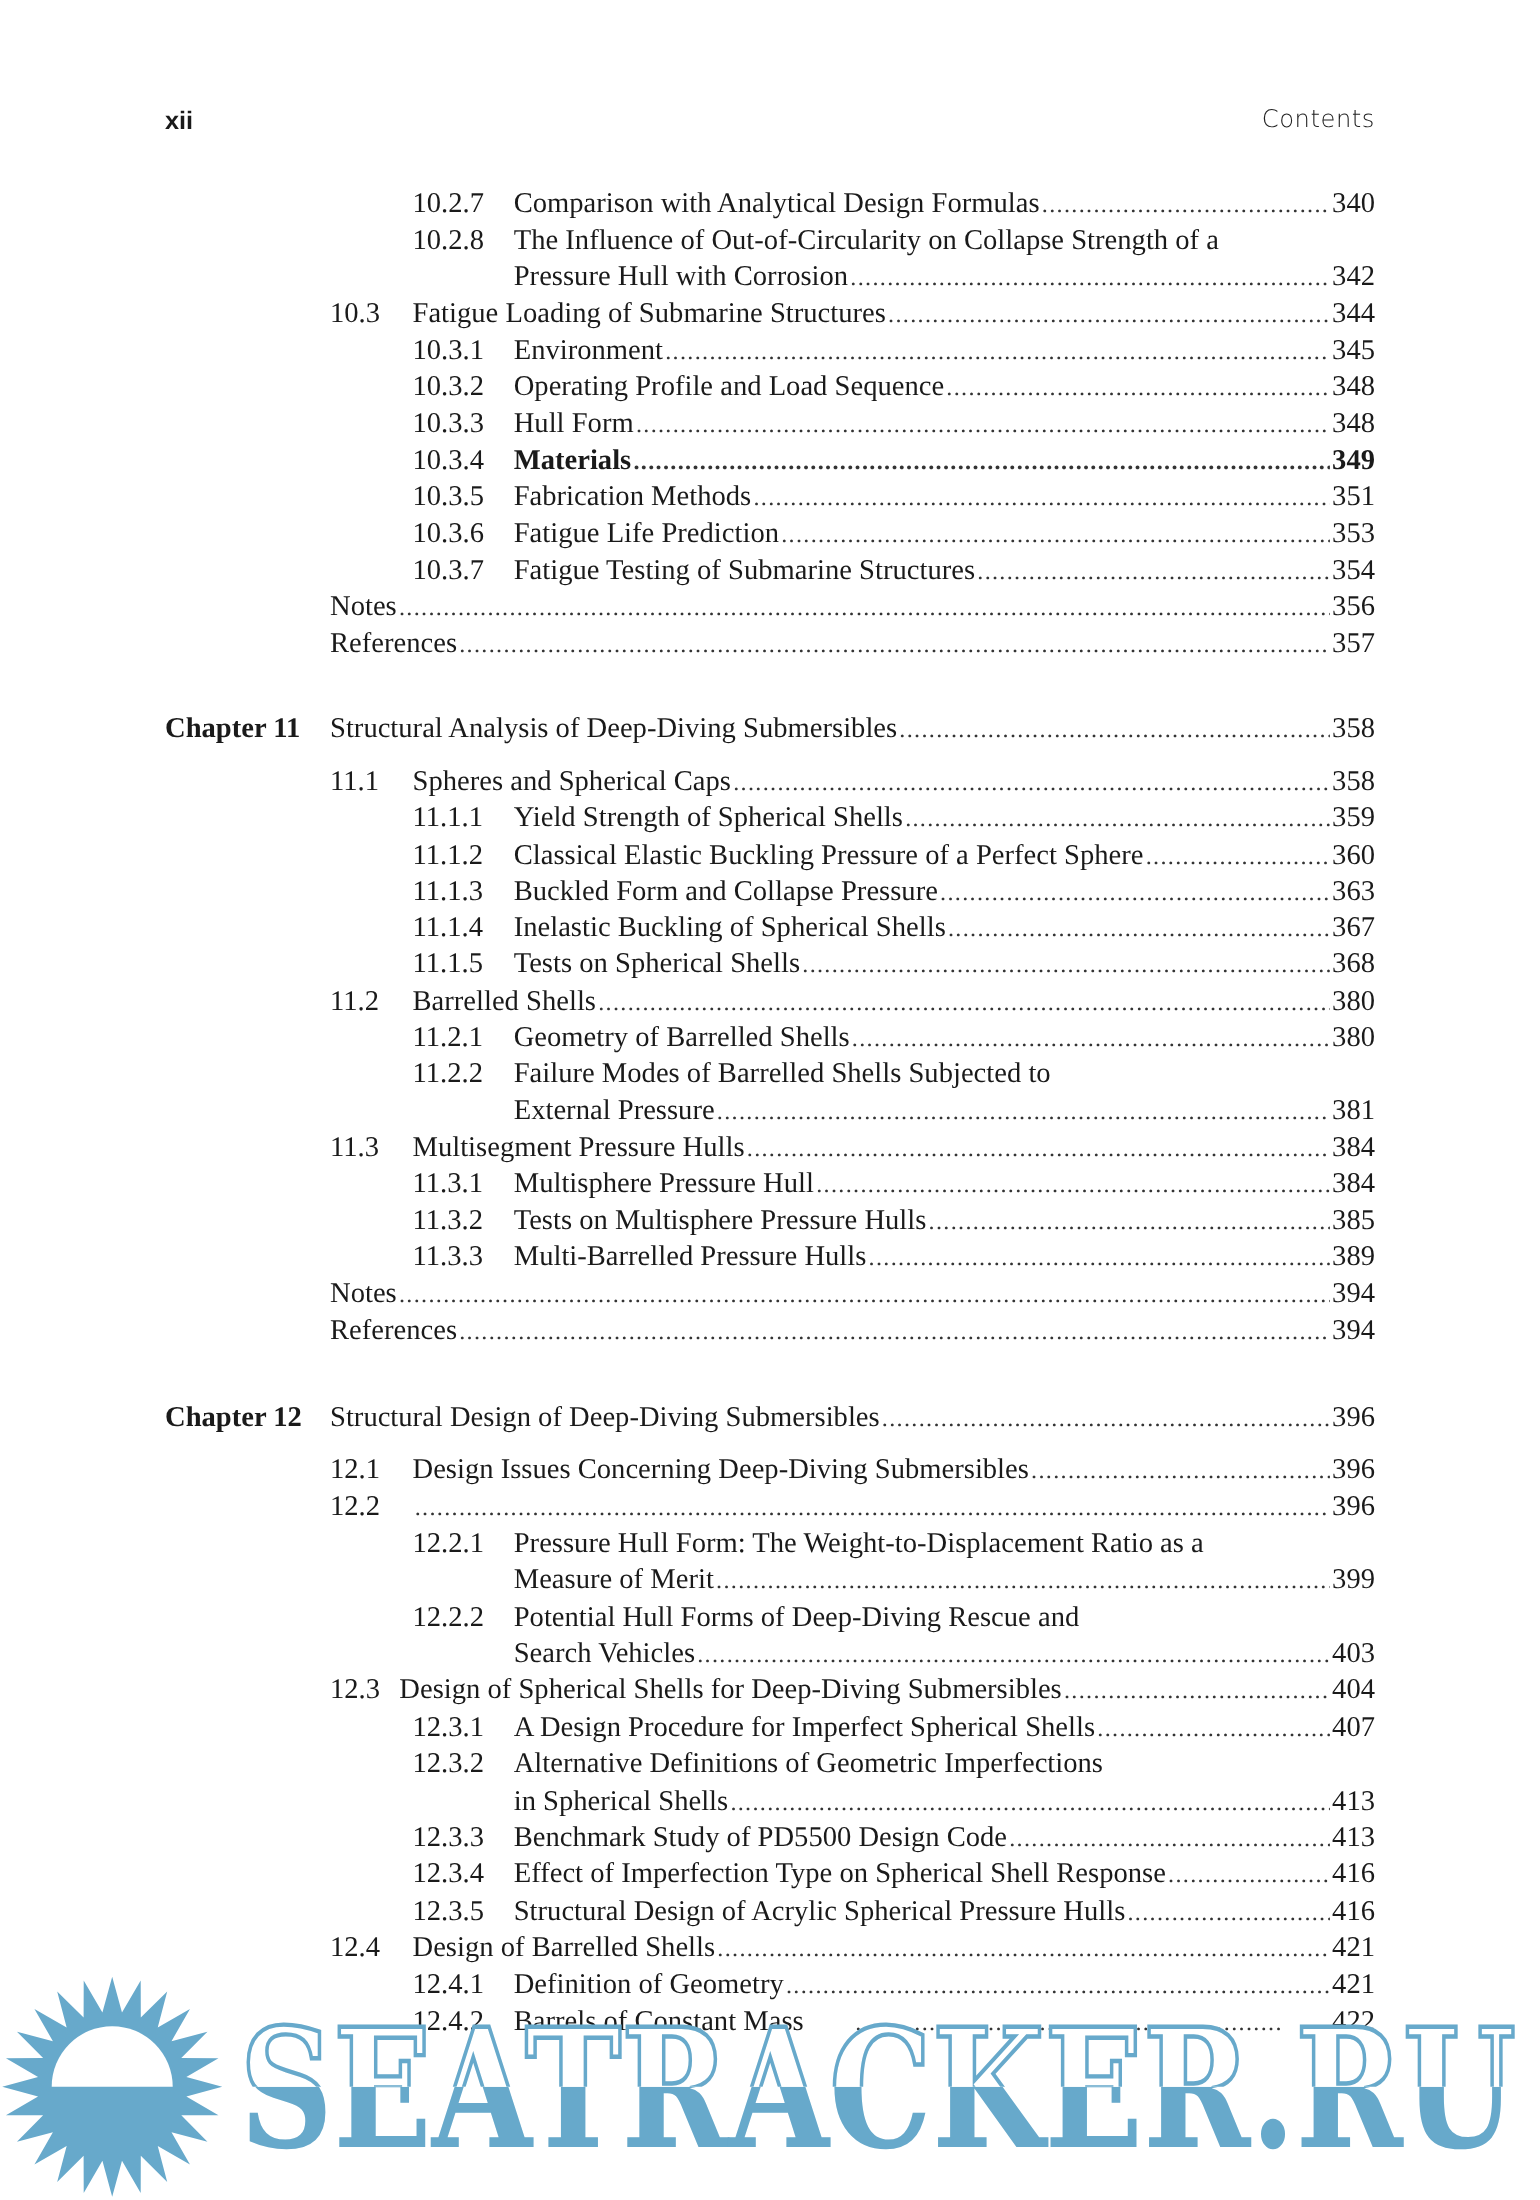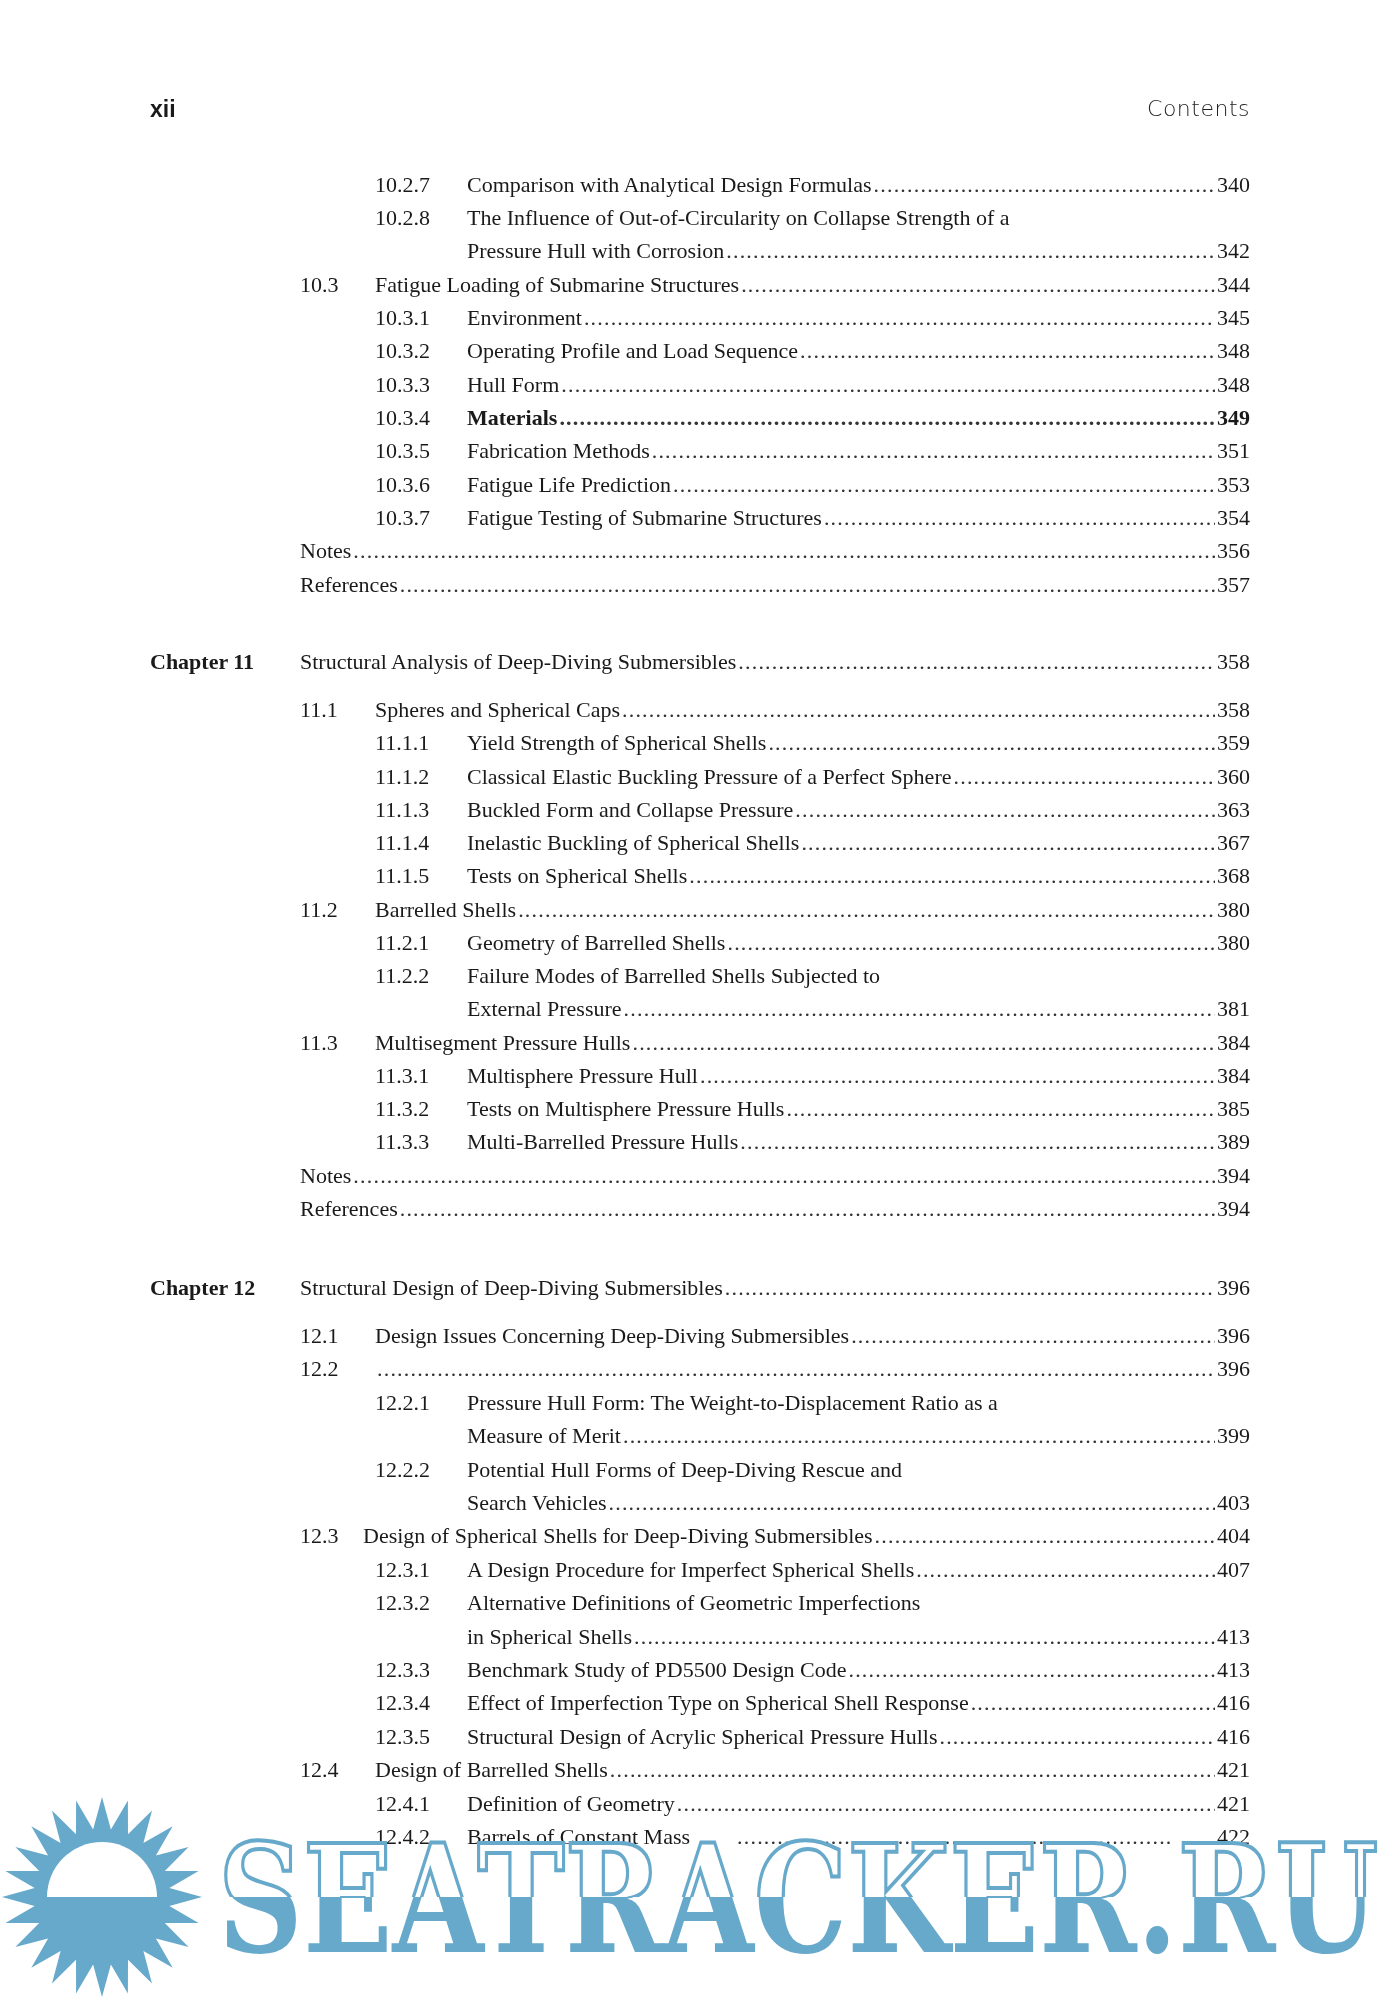--- a/index.html
+++ b/index.html
@@ -1,21 +1,21 @@
 <!DOCTYPE html>
 <html><head>
 <meta charset="utf-8">
 <style>
   html, body { margin:0; padding:0; background:#ffffff; }
   body { width:1400px; height:2000px; position:relative; overflow:hidden; font-family:"Liberation Serif", "DejaVu Serif", serif; color:#1a1a1a; }
   .running-head { position:absolute; top:96px; left:150px; width:1100px; height:30px; }
   .folio { position:absolute; left:0; top:0; font-family:"Liberation Sans","DejaVu Sans",sans-serif; font-weight:bold; font-size:23px; }
   .head-title { position:absolute; right:0; top:0; font-family:"DejaVu Sans","Liberation Sans",sans-serif; font-size:22px; letter-spacing:0.5px; font-weight:300; color:#222; }
   .toc { position:absolute; left:0; top:0; width:1400px; }
-  .line { position:absolute; height:34px; line-height:34px; font-size:22px; white-space:nowrap; }
+  .line { position:absolute; height:34px; line-height:34px; font-size:26px; white-space:nowrap; }
   .line .num { position:absolute; left:0; top:0; }
   .line .title-wrap { position:absolute; top:0; right:0; display:flex; align-items:baseline; }
   .line .ttl { flex:0 0 auto; }
   .line .dots { flex:1 1 auto; overflow:hidden; white-space:nowrap; color:#333; letter-spacing:1.2px; font-size:22px; margin:0 2px; }
   .line .dots::after { content:"..................................................................................................................................................................................................................................................................................."; }
   .line .pg { flex:0 0 auto; }
   .chapter-label { font-weight:bold; }
   .watermark { position:absolute; left:0; top:1790px; width:1400px; height:210px; }
 </style>
 </head>

